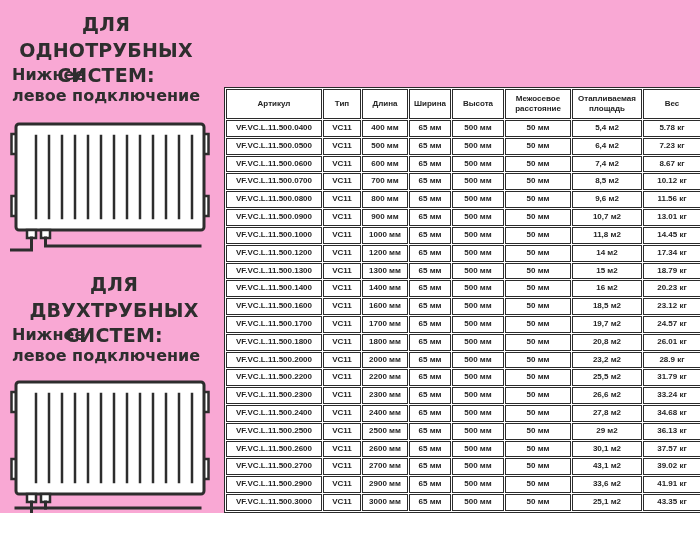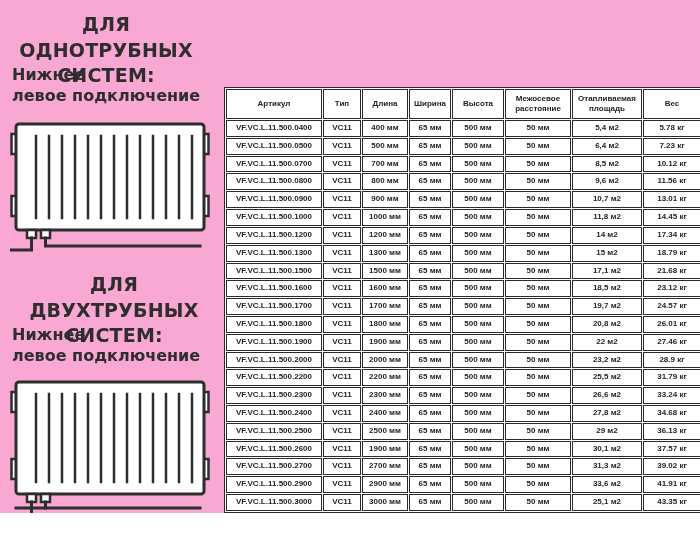--- a/index.html
+++ b/index.html
@@ -167,20 +167,30 @@
             <td>VF.VC.L.11.500.0500</td>
             <td>VC11</td>
             <td>500 мм</td>
             <td>65 мм</td>
             <td>500 мм</td>
             <td>50 мм</td>
             <td>6,4 м2</td>
             <td>7.23 кг</td>
           </tr>
           <tr>
+            <td>VF.VC.L.11.500.0600</td>
+            <td>VC11</td>
+            <td>600 мм</td>
+            <td>65 мм</td>
+            <td>500 мм</td>
+            <td>50 мм</td>
+            <td>7,4 м2</td>
+            <td>8.67 кг</td>
+          </tr>
+          <tr>
             <td>VF.VC.L.11.500.0700</td>
             <td>VC11</td>
             <td>700 мм</td>
             <td>65 мм</td>
             <td>500 мм</td>
             <td>50 мм</td>
             <td>8,5 м2</td>
             <td>10.12 кг</td>
           </tr>
           <tr>
@@ -227,28 +237,28 @@
             <td>VF.VC.L.11.500.1300</td>
             <td>VC11</td>
             <td>1300 мм</td>
             <td>65 мм</td>
             <td>500 мм</td>
             <td>50 мм</td>
             <td>15 м2</td>
             <td>18.79 кг</td>
           </tr>
           <tr>
-            <td>VF.VC.L.11.500.1500</td>
-            <td>VC11</td>
-            <td>1500 мм</td>
-            <td>65 мм</td>
-            <td>500 мм</td>
-            <td>50 мм</td>
-            <td>17,1 м2</td>
-            <td>21.68 кг</td>
+            <td>VF.VC.L.11.500.1400</td>
+            <td>VC11</td>
+            <td>1400 мм</td>
+            <td>65 мм</td>
+            <td>500 мм</td>
+            <td>50 мм</td>
+            <td>16 м2</td>
+            <td>20.23 кг</td>
           </tr>
           <tr>
             <td>VF.VC.L.11.500.1600</td>
             <td>VC11</td>
             <td>1600 мм</td>
             <td>65 мм</td>
             <td>500 мм</td>
             <td>50 мм</td>
             <td>18,5 м2</td>
             <td>23.12 кг</td>
@@ -267,30 +277,20 @@
             <td>VF.VC.L.11.500.1800</td>
             <td>VC11</td>
             <td>1800 мм</td>
             <td>65 мм</td>
             <td>500 мм</td>
             <td>50 мм</td>
             <td>20,8 м2</td>
             <td>26.01 кг</td>
           </tr>
           <tr>
-            <td>VF.VC.L.11.500.1900</td>
-            <td>VC11</td>
-            <td>1900 мм</td>
-            <td>65 мм</td>
-            <td>500 мм</td>
-            <td>50 мм</td>
-            <td>22 м2</td>
-            <td>27.46 кг</td>
-          </tr>
-          <tr>
             <td>VF.VC.L.11.500.2000</td>
             <td>VC11</td>
             <td>2000 мм</td>
             <td>65 мм</td>
             <td>500 мм</td>
             <td>50 мм</td>
             <td>23,2 м2</td>
             <td>28.9 кг</td>
           </tr>
           <tr>
@@ -329,35 +329,35 @@
             <td>2500 мм</td>
             <td>65 мм</td>
             <td>500 мм</td>
             <td>50 мм</td>
             <td>29 м2</td>
             <td>36.13 кг</td>
           </tr>
           <tr>
             <td>VF.VC.L.11.500.2600</td>
             <td>VC11</td>
-            <td>1900 мм</td>
+            <td>2600 мм</td>
             <td>65 мм</td>
             <td>500 мм</td>
             <td>50 мм</td>
             <td>30,1 м2</td>
             <td>37.57 кг</td>
           </tr>
           <tr>
             <td>VF.VC.L.11.500.2700</td>
             <td>VC11</td>
             <td>2700 мм</td>
             <td>65 мм</td>
             <td>500 мм</td>
             <td>50 мм</td>
-            <td>31,3 м2</td>
+            <td>43,1 м2</td>
             <td>39.02 кг</td>
           </tr>
           <tr>
             <td>VF.VC.L.11.500.2900</td>
             <td>VC11</td>
             <td>2900 мм</td>
             <td>65 мм</td>
             <td>500 мм</td>
             <td>50 мм</td>
             <td>33,6 м2</td>

